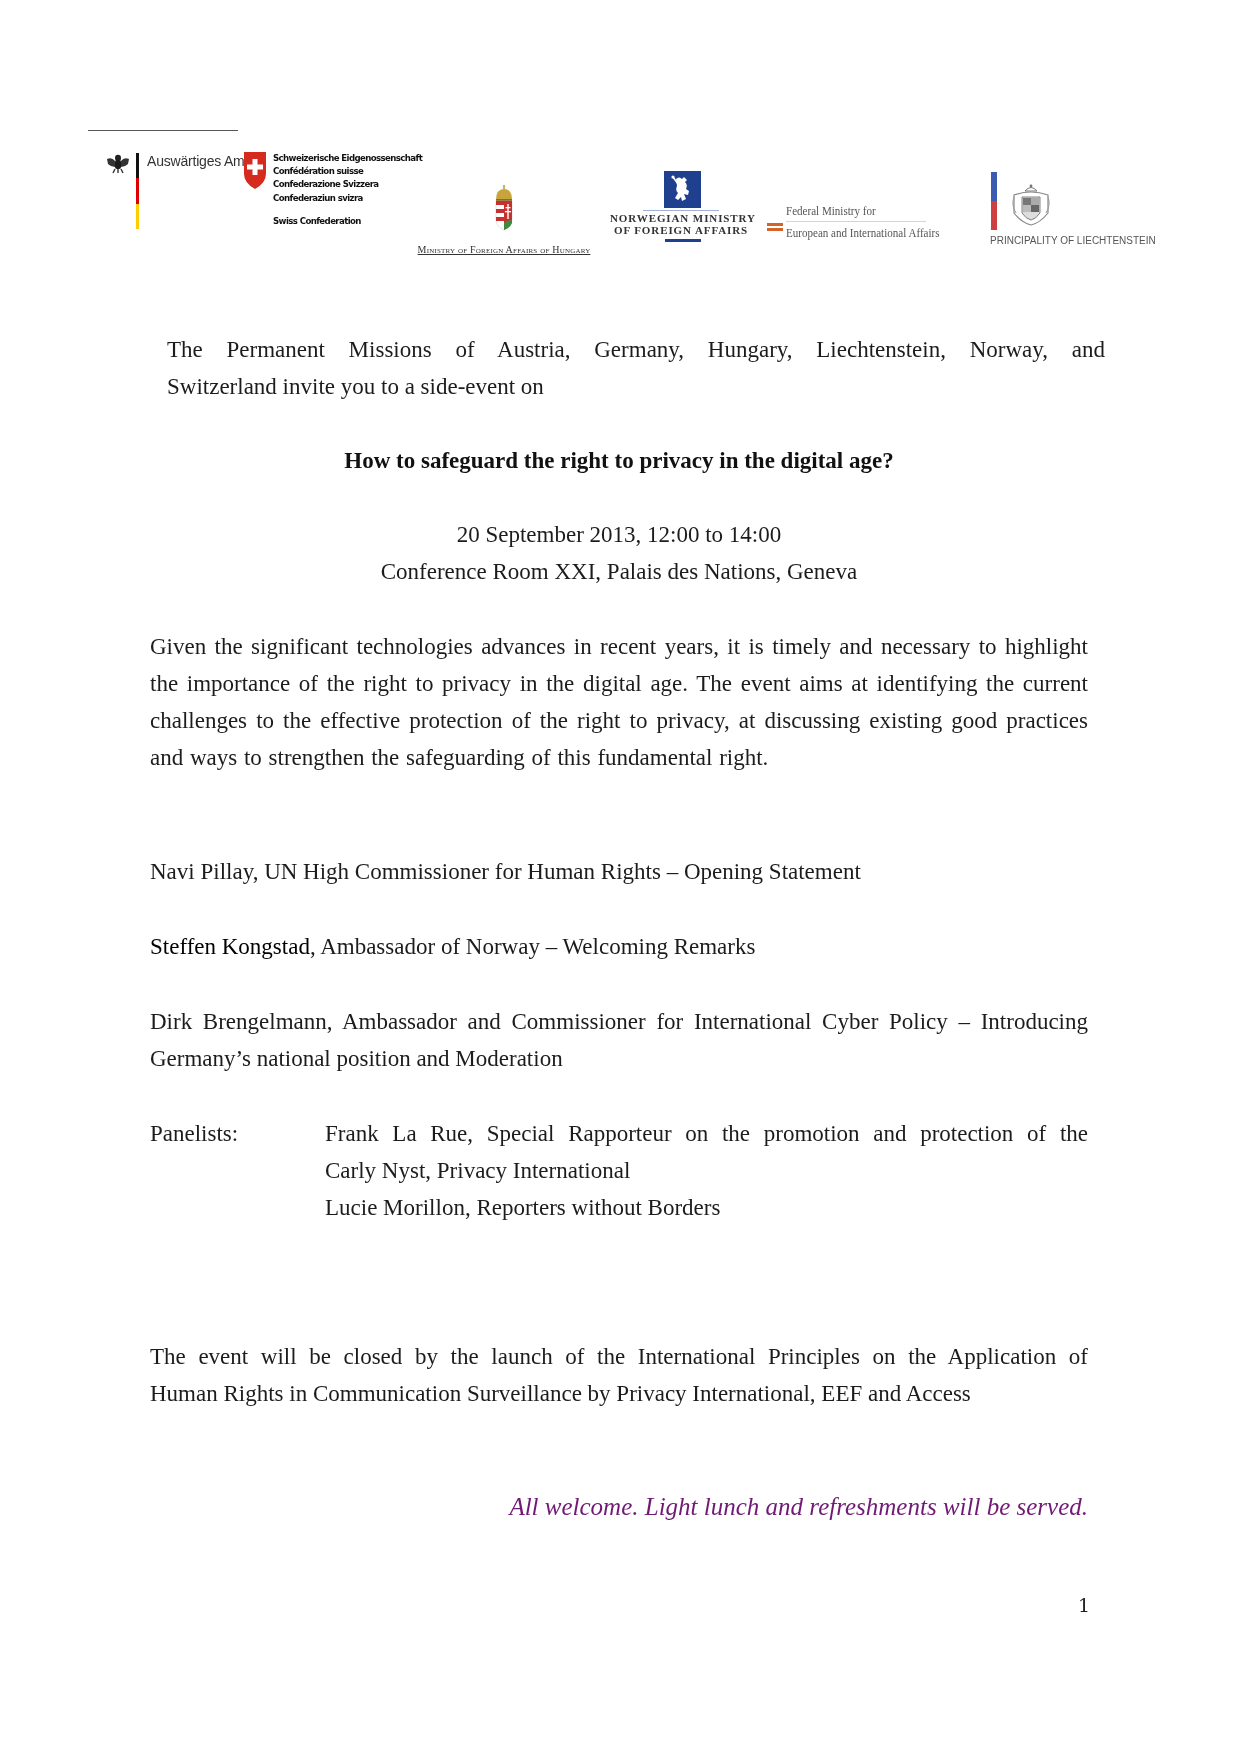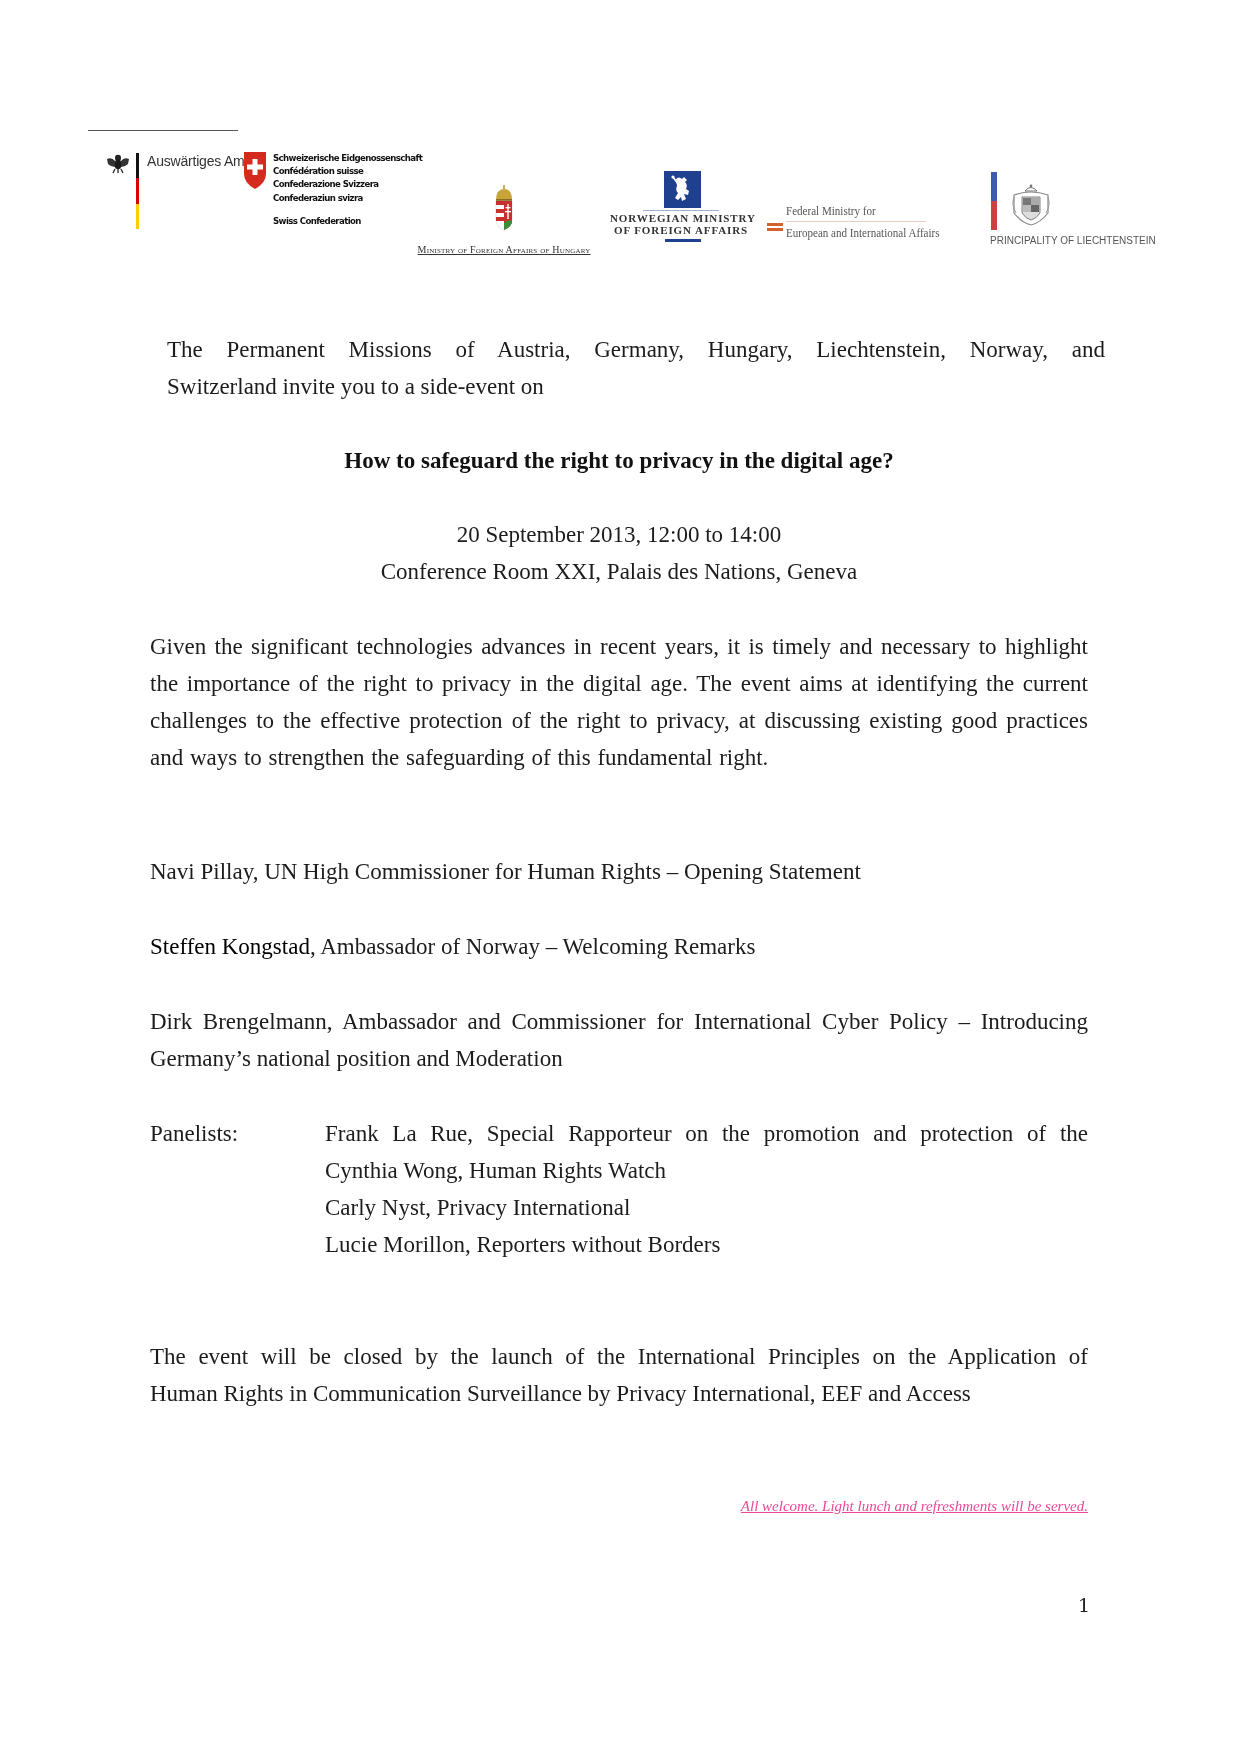--- a/index.html
+++ b/index.html
@@ -63,21 +63,21 @@
   .para { top: 628px; word-spacing: 1px; }
   .speaker1 { top: 853px; }
   .speaker2 { top: 928px; }
   .speaker3 { top: 1003px; }
 
   .panel-label { left: 150px; top: 1115px; font-size: 23px; line-height: 37px; color: #1c1c1c; }
   .panel-list { left: 325px; top: 1115px; width: 763px; font-size: 23px; line-height: 37px; color: #1c1c1c; }
   .panel-list .pl-first { text-align: justify; text-align-last: justify; }
 
   .closing { top: 1338px; }
-  .welcome { left: 150px; top: 1488px; width: 938px; text-align: right; font-style: italic; font-size: 15px; line-height: 37px; color: #ec4899; text-decoration: underline; }
+  .welcome { left: 150px; top: 1488px; width: 938px; text-align: right; font-style: italic; font-size: 25px; line-height: 37px; color: #701a75; }
   .pagenum { left: 1070px; top: 1594px; width: 20px; text-align: right; font-size: 19px; color: #222;
              font-family: "DejaVu Serif", serif; }
 </style>
 </head>
 <body>
 
 <div class="abs hr-top"></div>
 
 <div>
   <svg class="abs de-eagle" viewBox="0 0 24 22">
@@ -193,21 +193,20 @@
   <span class="dark">Steffen Kongstad</span><span>, Ambassador of Norway – Welcoming Remarks</span>
 </div>
 
 <div class="abs txt speaker3 justify">
   <span>Dirk Brengelmann</span><span>, Ambassador and Commissioner for International Cyber Policy – Introducing Germany’s national position and Moderation</span>
 </div>
 
 <div class="abs panel-label">Panelists:</div>
 <div class="abs panel-list">
   <div class="pl-first">Frank La Rue, Special Rapporteur on the promotion and protection of the</div>
-  <div>Cynthia Wong, Human Rights Watch</div>
   <div>Carly Nyst, Privacy International</div>
   <div>Lucie Morillon, Reporters without Borders</div>
 </div>
 
 <div class="abs txt closing">
   <div class="justify-full-line">The event will be closed by the launch of the International Principles on the Application of</div>
   <div>Human Rights in Communication Surveillance by Privacy International, EEF and Access</div>
 </div>
 
 <div class="abs welcome">All welcome. Light lunch and refreshments will be served.</div>

